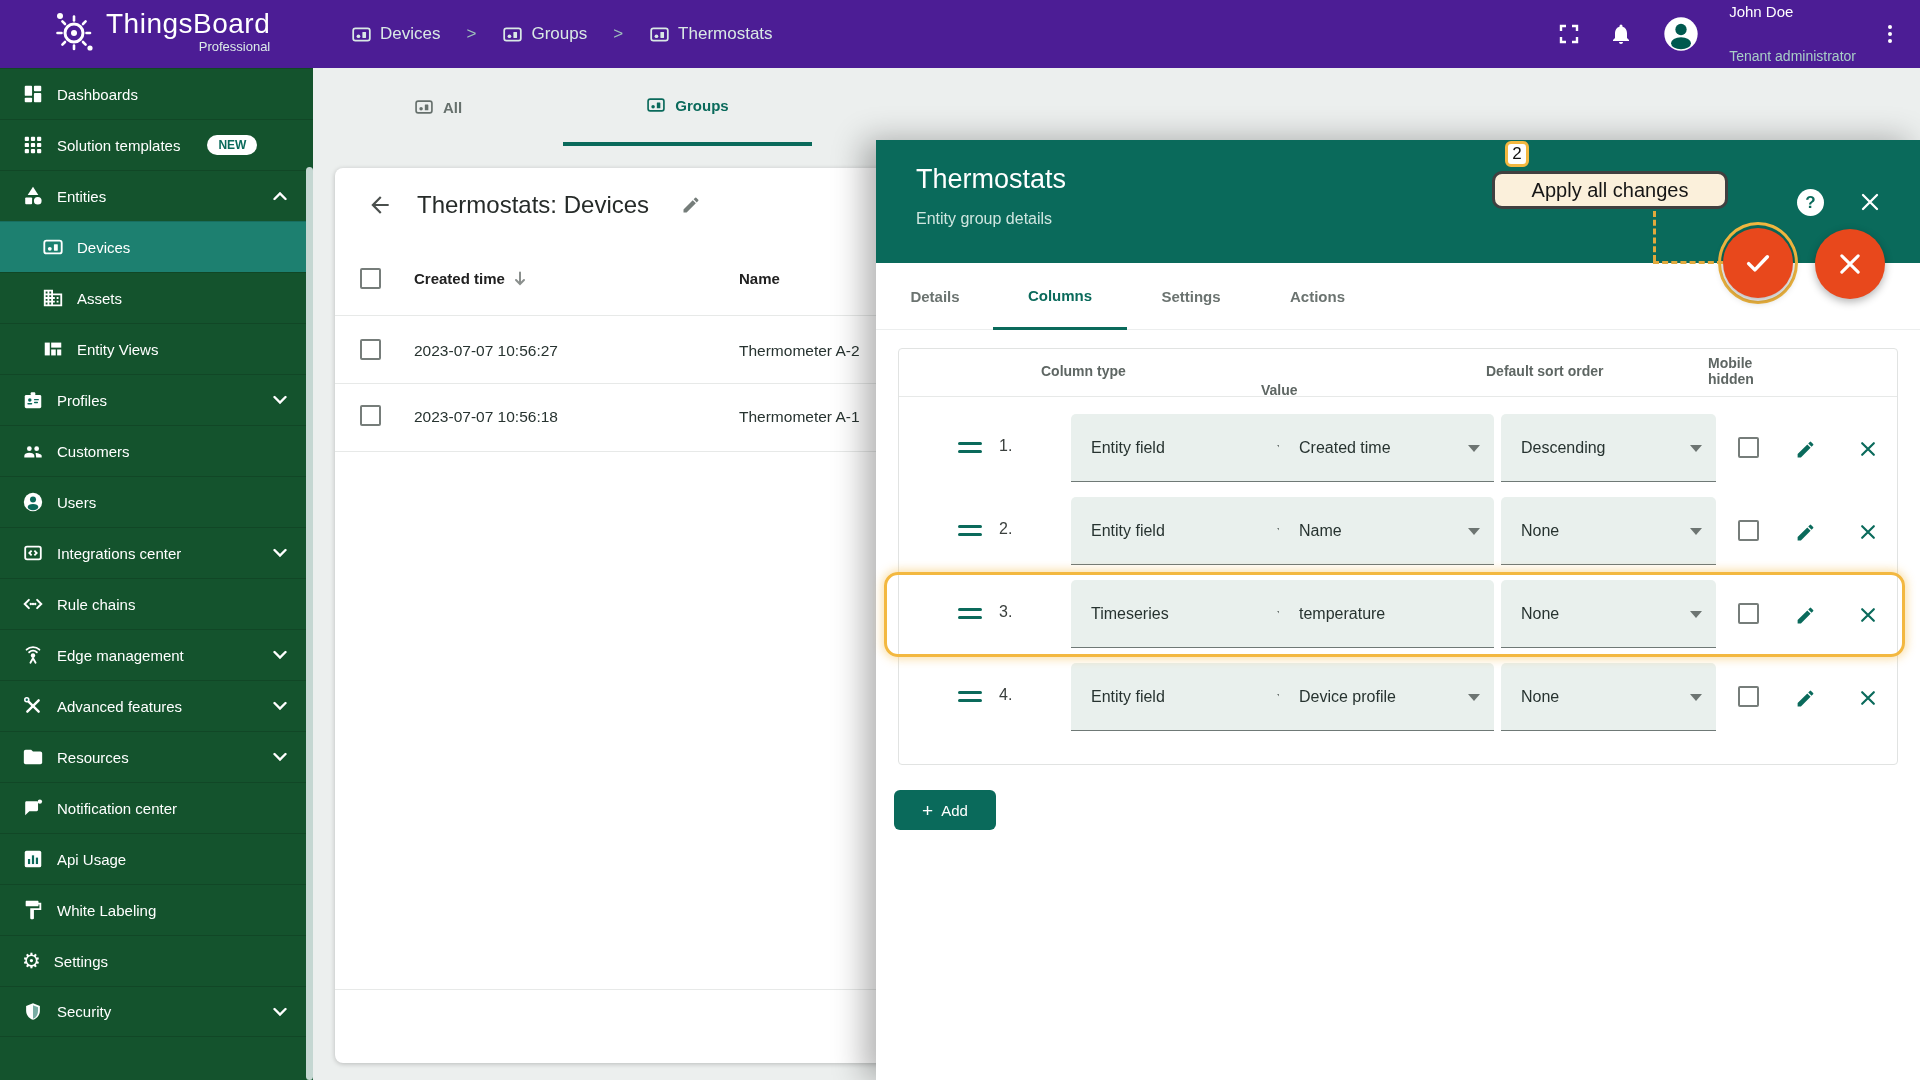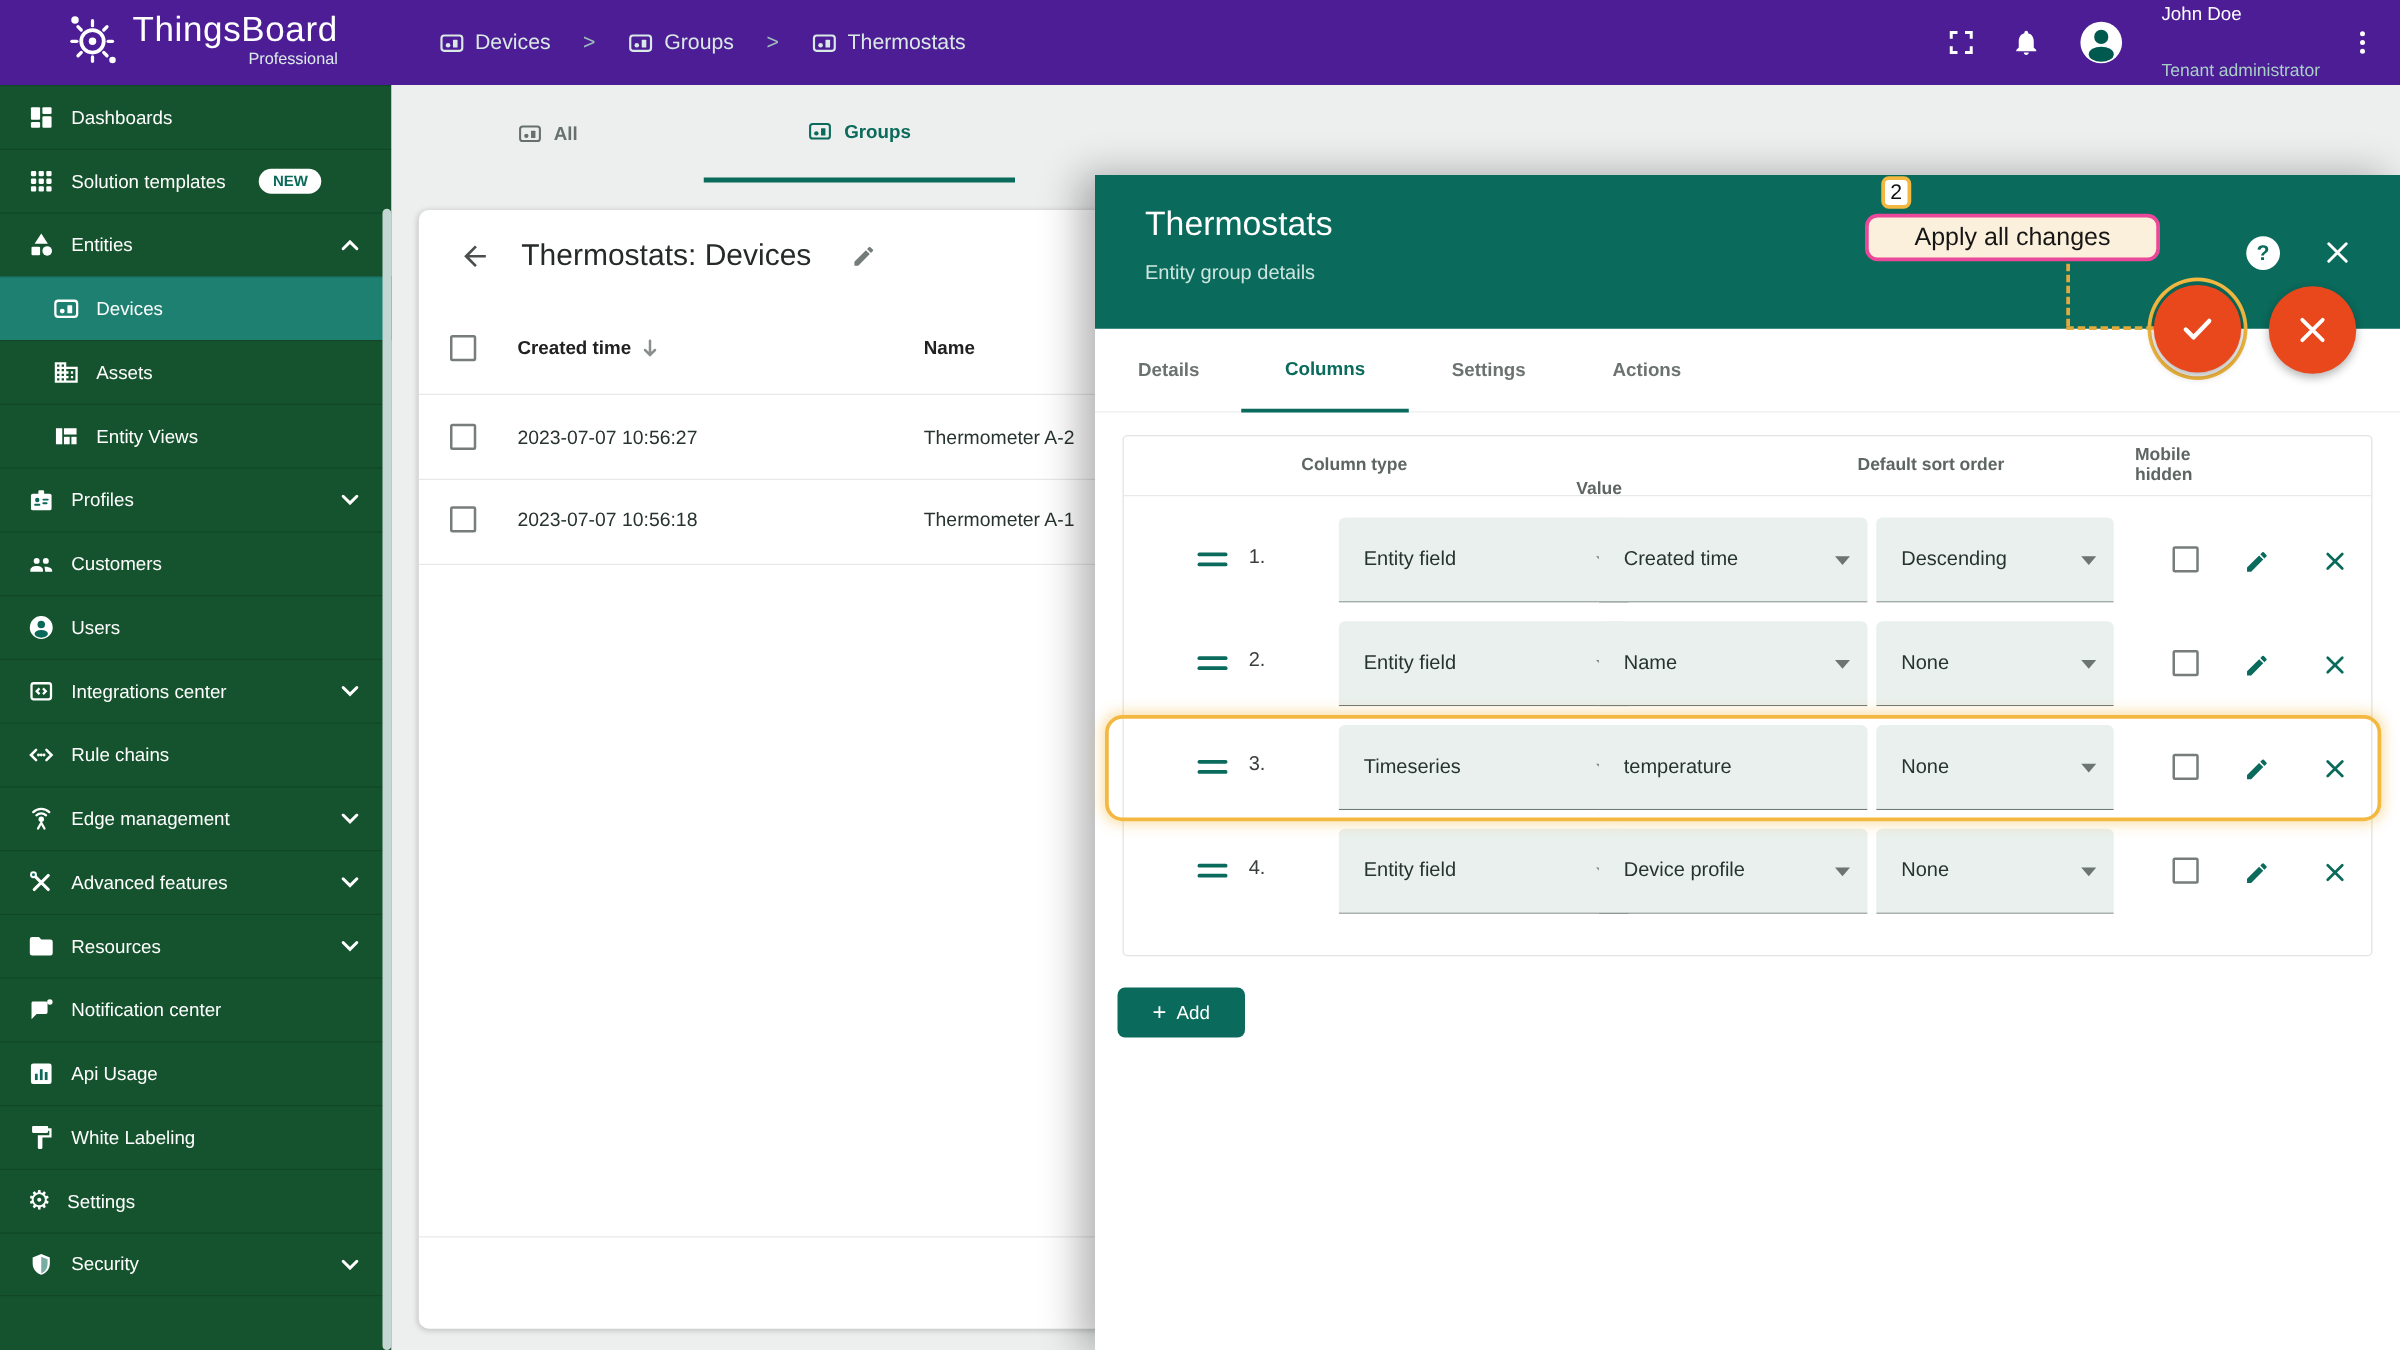--- a/index.html
+++ b/index.html
@@ -73,21 +73,21 @@
   .ct-head-border{left:0;top:47px;width:100%;height:1px;background:#E7E9E8;}
   .crow{position:absolute;left:0;width:1000px;height:68px;}
   .drag{position:absolute;left:59px;top:28px;width:24px;cursor:grab;}
   .drag i{display:block;height:3px;background:#0A6A5B;border-radius:2px;margin-bottom:5px;}
   .rownum{position:absolute;left:100px;top:23px;width:40px;font-size:16px;color:#3a3f3d;}
   .fld{position:absolute;top:0;height:68px;background:#E9F0ED;border-radius:5px 5px 0 0;
        border-bottom:1px solid #6F7976;display:flex;align-items:center;padding:0 20px;cursor:pointer;}
   .fld .val{font-size:16px;color:#273330;}
   .fld .arr{position:absolute;right:14px;top:31px;width:0;height:0;border-left:6px solid transparent;
             border-right:6px solid transparent;border-top:7px solid #6d7572;}
-  .f1{left:156px;width:232px;margin-left:16px;} .f2{left:380px;width:215px;} .f3{left:602px;width:190px;}
+  .f1{left:156px;width:232px;margin-left:16px;} .f2{left:380px;width:215px;} .f3{left:602px;width:215px;}
   .row-cbx{position:absolute;left:839px;top:23px;}
   .icon-btn{position:absolute;top:22px;width:26px;height:26px;display:flex;align-items:center;justify-content:center;
             color:#0A6A5B;cursor:pointer;}
   .pencil-btn{left:893px;} .del-btn{left:956px;}
   #row-highlight{left:8px;top:432px;width:1021px;height:85px;border:3px solid #F3B840;border-radius:14px;
                  box-shadow:0 0 10px 2px rgba(243,184,64,0.45);pointer-events:none;z-index:12;}
   #add-btn{left:18px;top:650px;width:102px;height:40px;background:#0A6A5B;color:#fff;border:none;border-radius:6px;
            font-size:15px;font-weight:500;display:flex;align-items:center;justify-content:center;gap:8px;cursor:pointer;}
   #add-btn .plus{font-size:19px;font-weight:400;line-height:19px;}
 
@@ -95,21 +95,21 @@
   .fab-ring{left:842px;top:82px;width:80px;height:82px;border:3px solid #F3B840;border-radius:50%;
             display:flex;align-items:center;justify-content:center;z-index:14;}
   .fab{width:70px;height:70px;border-radius:50%;background:#E8481C;display:flex;align-items:center;justify-content:center;
        color:#fff;cursor:pointer;box-shadow:0 3px 8px rgba(0,0,0,0.3);}
   #fab-x{left:939px;top:89px;z-index:14;}
 
   
   .anno{z-index:50;}
   #anno-step{left:629px;top:1px;min-width:24px;height:26px;background:#fff;border:3px solid #F3B840;border-radius:6px;
              display:flex;align-items:center;justify-content:center;font-size:17px;font-weight:500;color:#111;padding:0 4px;}
-  #anno-tip{left:616px;top:31px;width:236px;height:38px;background:#FBF0DB;border:3px solid #ec4899;border-radius:10px;
+  #anno-tip{left:616px;top:31px;width:236px;height:38px;background:#FBF0DB;border:3px solid #404040;border-radius:10px;
             display:flex;align-items:center;justify-content:center;font-size:20px;color:#161616;}
   #anno-dash-v{left:777px;top:71px;height:50px;border-left:3px dashed #E2A93C;}
   #anno-dash-h{left:777px;top:121px;width:70px;border-top:3px dashed #E2A93C;}
 </style>
 </head>
 <body>
 
 <div id="stage">
 
   <header id="topbar" class="abs">

